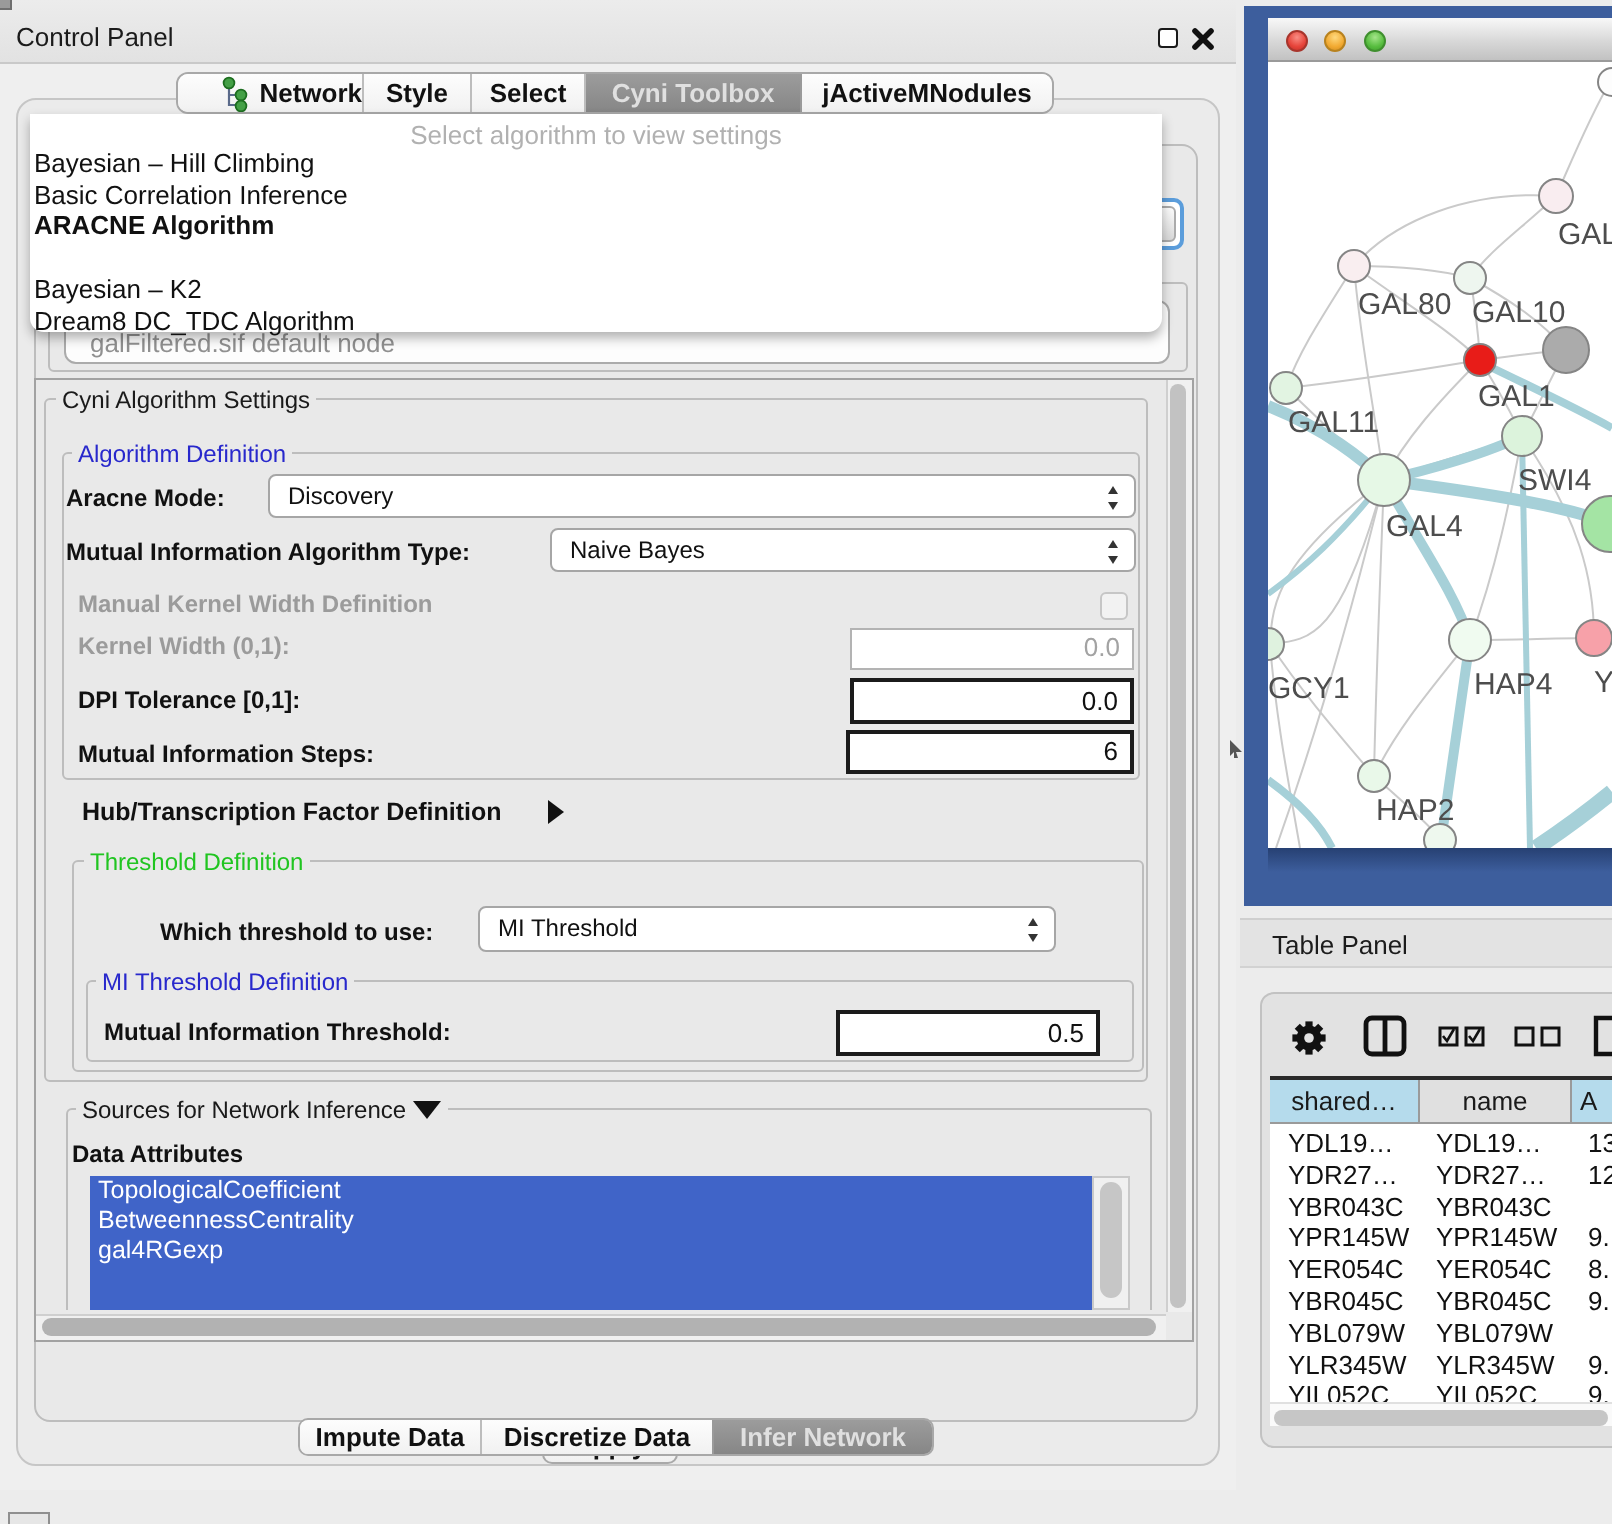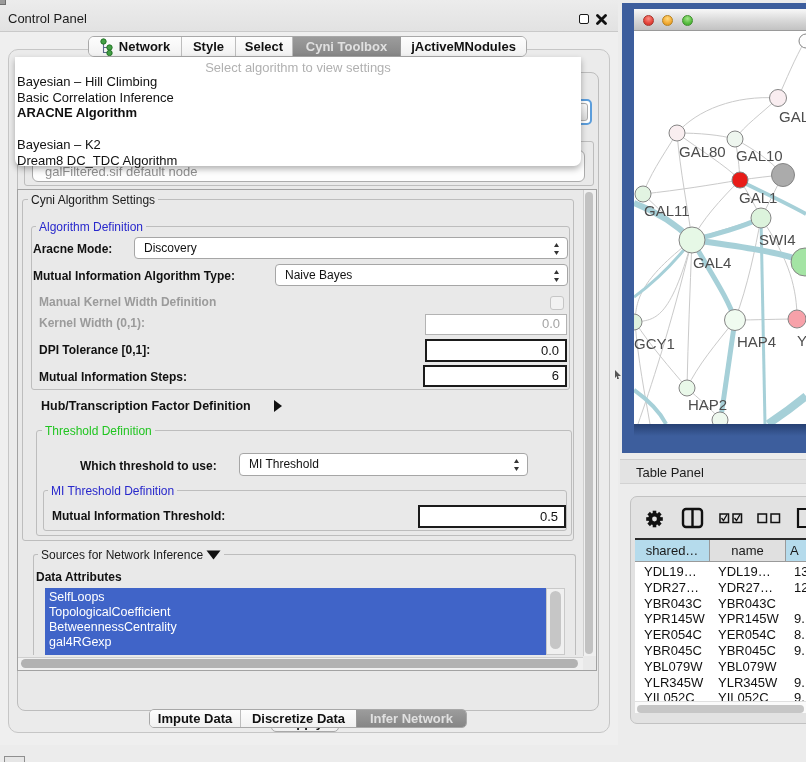--- a/index.html
+++ b/index.html
@@ -26,21 +26,21 @@
   <svg class="abs" style="left:596px;top:14px;" width="11" height="11" viewBox="0 0 11 11">
       <path d="M1.5 1.5 L9.5 9.5 M9.5 1.5 L1.5 9.5" stroke="#111" stroke-width="2.8" stroke-linecap="round"></path>
     </svg>
 
   <div class="abs" style="left:8px;top:49px;width:602px;height:684px;background:#ebebeb;border:1px solid #c6c6c6;border-radius:10px;"></div>
 
   <div class="abs" style="left:17px;top:72px;width:582px;height:639px;background:#e9e9e9;border:1px solid #bdbdbd;border-radius:8px;"></div>
 </div>
 
 <div class="abs" style="left:88px;top:36px;height:21px;display:flex;border:1px solid #a8a8a8;border-radius:6px;overflow:hidden;background:#fbfbfb;font-size:13px;font-weight:bold;color:#111;">
-  <div style="width:93px;border-right:1px solid #bdbdbd;display:flex;align-items:center;justify-content:center;background:linear-gradient(#fdfdfd,#f1f1f1);">
+  <div style="width:93px;border-right:1px solid #bdbdbd;display:flex;align-items:center;justify-content:flex-end;background:linear-gradient(#fdfdfd,#f1f1f1);">
     <svg width="14" height="18" viewBox="0 0 14 18" style="margin-right:5px;">
         <path d="M3.5 4 L3.5 14.5 L9 14.5 M3.5 9.5 L8.5 9.5" stroke="#5a6a8a" stroke-width="1.1" fill="none"></path>
         <circle cx="3.5" cy="3.5" r="2.7" fill="#44a046" stroke="#1d6e20" stroke-width="0.9"></circle>
         <circle cx="9.5" cy="9.5" r="2.7" fill="#44a046" stroke="#1d6e20" stroke-width="0.9"></circle>
         <circle cx="9.5" cy="15" r="2.7" fill="#44a046" stroke="#1d6e20" stroke-width="0.9"></circle>
       </svg>
     Network</div>
   <div style="width:54px;border-right:1px solid #bdbdbd;display:flex;align-items:center;justify-content:center;background:linear-gradient(#fdfdfd,#f1f1f1);">Style</div>
   <div style="width:57px;border-right:1px solid #bdbdbd;display:flex;align-items:center;justify-content:center;background:linear-gradient(#fdfdfd,#f1f1f1);">Select</div>
   <div style="width:108px;border-right:1px solid #9a9a9a;display:flex;align-items:center;justify-content:center;background:linear-gradient(#9c9c9c,#868686);color:#e0e0e0;">Cyni Toolbox</div>
@@ -118,30 +118,29 @@
     <span class="tx">MI Threshold</span>
   <svg class="ar" width="7" height="14" viewBox="0 0 7 14" style="top:4px;">
       <path d="M3.5 1 L6 5 L1 5 Z M3.5 13 L6 9 L1 9 Z" fill="#333"></path>
     </svg>
   </div>
 
 <div class="gbox" style="left:43px;top:490px;width:524px;height:41px;"></div>
 <div class="gcap" style="left:48px;top:484px;color:#2828cc;">MI Threshold Definition</div>
 
 <div class="lbl abs" style="left:52px;top:509px;">Mutual Information Threshold:</div>
-<div class="fld" style="left:418px;top:505px;width:148px;height:23px;border:2px solid #1b1b1b;line-height:19px;">0.5</div>
+<div class="fld" style="left:418px;top:505px;width:132px;height:23px;border:2px solid #1b1b1b;line-height:19px;">0.5</div>
 
 <div class="gbox" style="left:33px;top:554px;width:543px;height:101px;border-bottom:none;border-radius:3px 3px 0 0;"></div>
 <div class="gcap" style="left:38px;top:548px;color:#1a1a1a;">Sources for Network Inference <svg width="15" height="10" viewBox="0 0 15 10" style="vertical-align:-1px;">
       <path d="M0.5 0.5 L14.5 0.5 L7.5 9.5 Z" fill="#111"></path>
     </svg></div>
 
 <div class="lbl abs" style="left:36px;top:570px;">Data Attributes</div>
 <div class="abs" style="left:45px;top:588px;width:501px;height:67px;background:#4064c8;color:#fff;font-size:12.5px;overflow:hidden;">
-  <div style="margin:2px 0 0 4px;line-height:15px;">SelfLoops</div>
   <div style="margin-left:4px;line-height:15px;">TopologicalCoefficient</div>
   <div style="margin-left:4px;line-height:15px;">BetweennessCentrality</div>
   <div style="margin-left:4px;line-height:15px;">gal4RGexp</div>
 </div>
 <div class="abs" style="left:546px;top:588px;width:19px;height:67px;background:#f0f0f0;border:1px solid #c9c9c9;"></div>
 <div class="abs" style="left:550px;top:591px;width:11px;height:58px;background:#c6c6c6;border-radius:6px;"></div>
 
 <div class="abs" style="left:271px;top:676px;width:68px;height:20px;border:1px solid #a9a9a9;border-radius:5px;background:linear-gradient(#fefefe,#f0f0f0);text-align:center;font-size:13px;font-weight:bold;color:#111;line-height:19px;margin-top:36px;">Apply</div>
 
 <div class="abs" style="left:149px;top:709px;height:19px;display:flex;border:1px solid #a8a8a8;border-radius:5px;overflow:hidden;font-size:13px;font-weight:bold;color:#111;">

